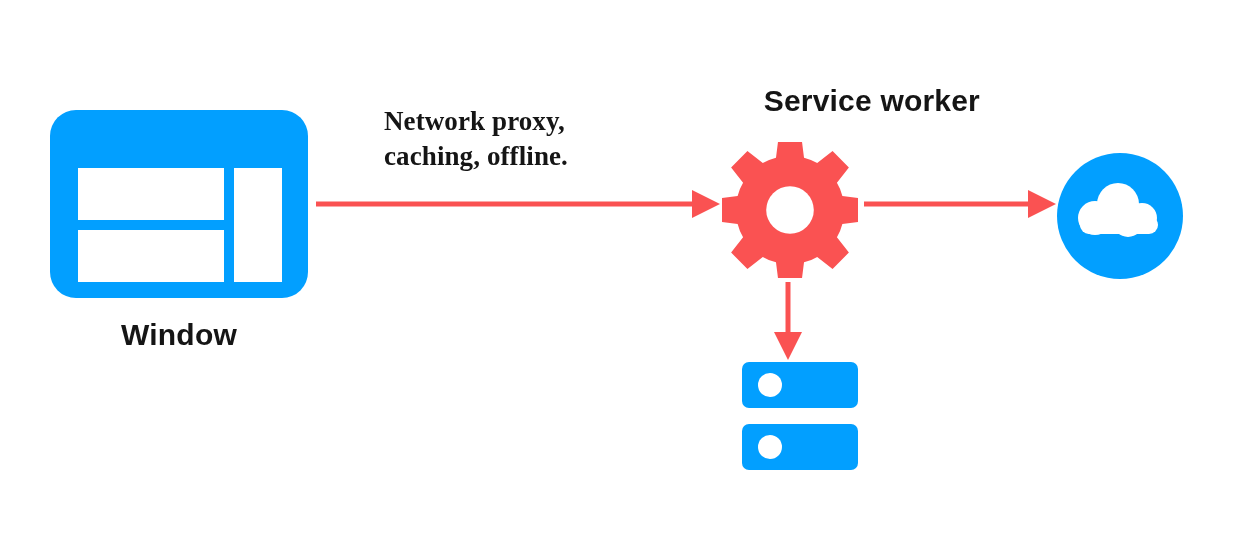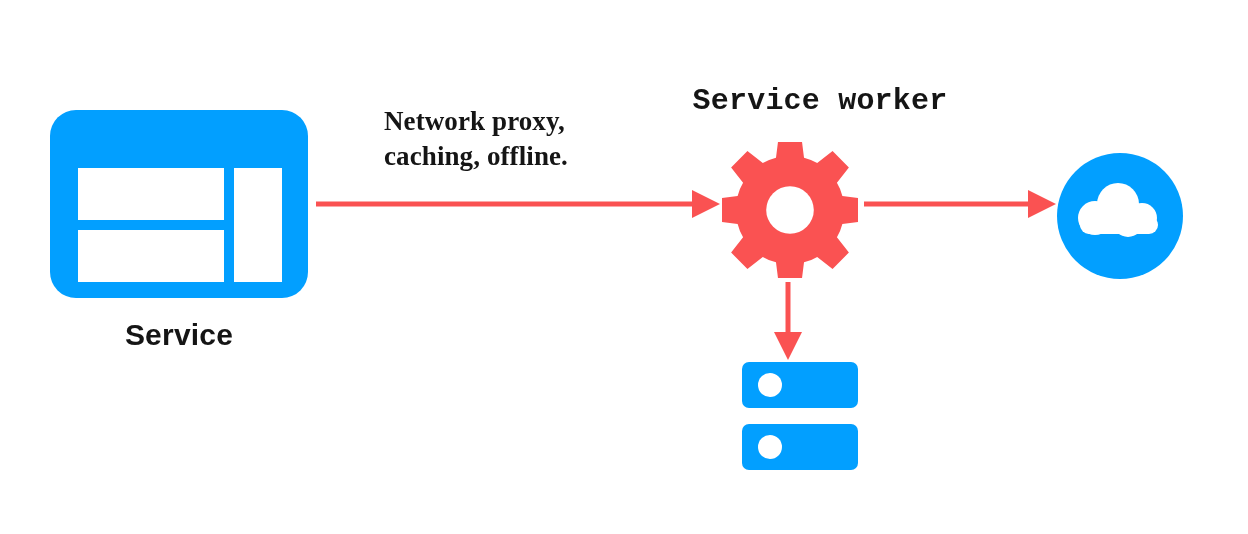--- a/index.html
+++ b/index.html
@@ -63,26 +63,25 @@
     white-space: pre-line;
     letter-spacing: 0.1px;
     font-family: Liberation Serif, serif;
   }
 
   
   #service-worker-title {
     left: 660px;
     top: 84px;
     width: 320px;
-    text-align: center;
+    text-align: right;
     font-size: 30px;
     font-weight: bold;
     color: #151515;
     letter-spacing: 0.2px;
-    font-family: Liberation Mono, monospace;
   }
 
   
   #gear-node {
     left: 722px;
     top: 142px;
     width: 136px;
     height: 136px;
   }
 
@@ -132,21 +131,21 @@
 
 <div id="canvas">
 
   <div id="window-node" class="abs">
     <div id="window-icon-shape">
       <div id="win-pane-top" class="win-pane"></div>
       <div id="win-pane-bottom" class="win-pane"></div>
       <div id="win-pane-right" class="win-pane"></div>
     </div>
   </div>
-  <div id="window-label" class="abs">Service</div>
+  <div id="window-label" class="abs">Window</div>
 
   <div id="network-caption" class="abs">Network proxy,
 caching, offline.</div>
 
   <svg id="arrow-window-to-sw" class="arrow-svg" width="400" height="32" viewBox="0 0 400 32">
     <line x1="0" y1="16" x2="376" y2="16" stroke="#FA5252" stroke-width="5"></line>
     <polygon points="376,2 404,16 376,30" fill="#FA5252"></polygon>
   </svg>
 
   <div id="service-worker-title" class="abs">Service worker</div>

